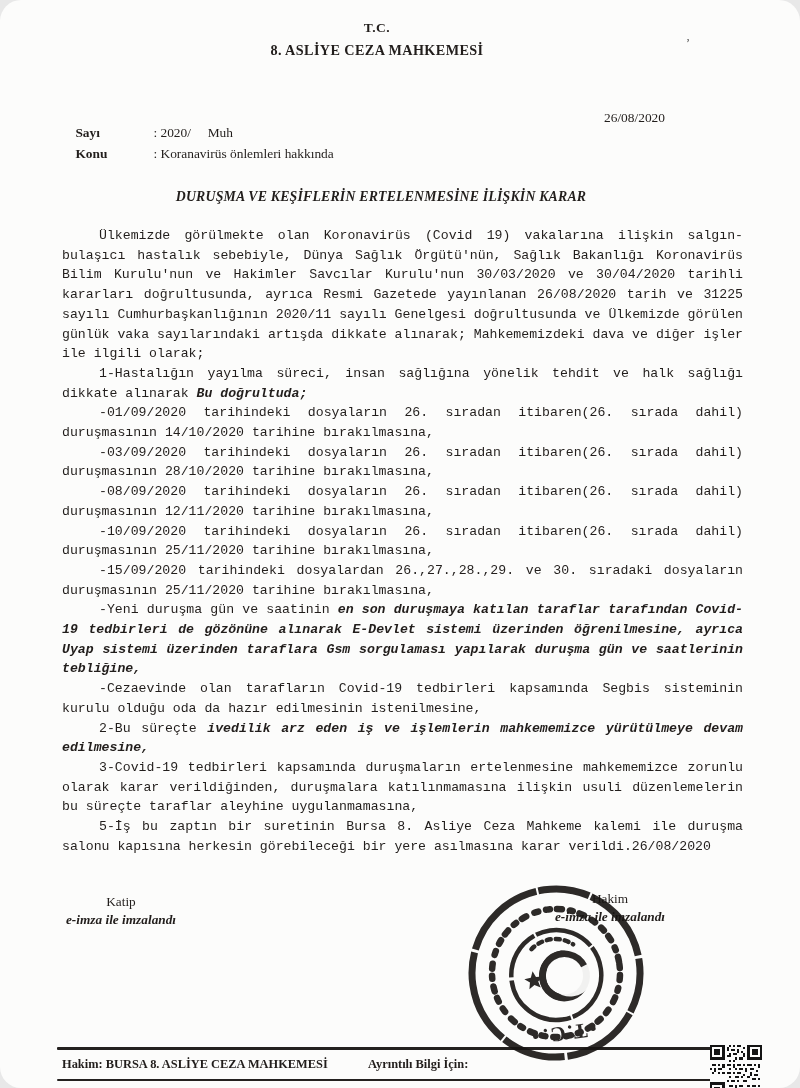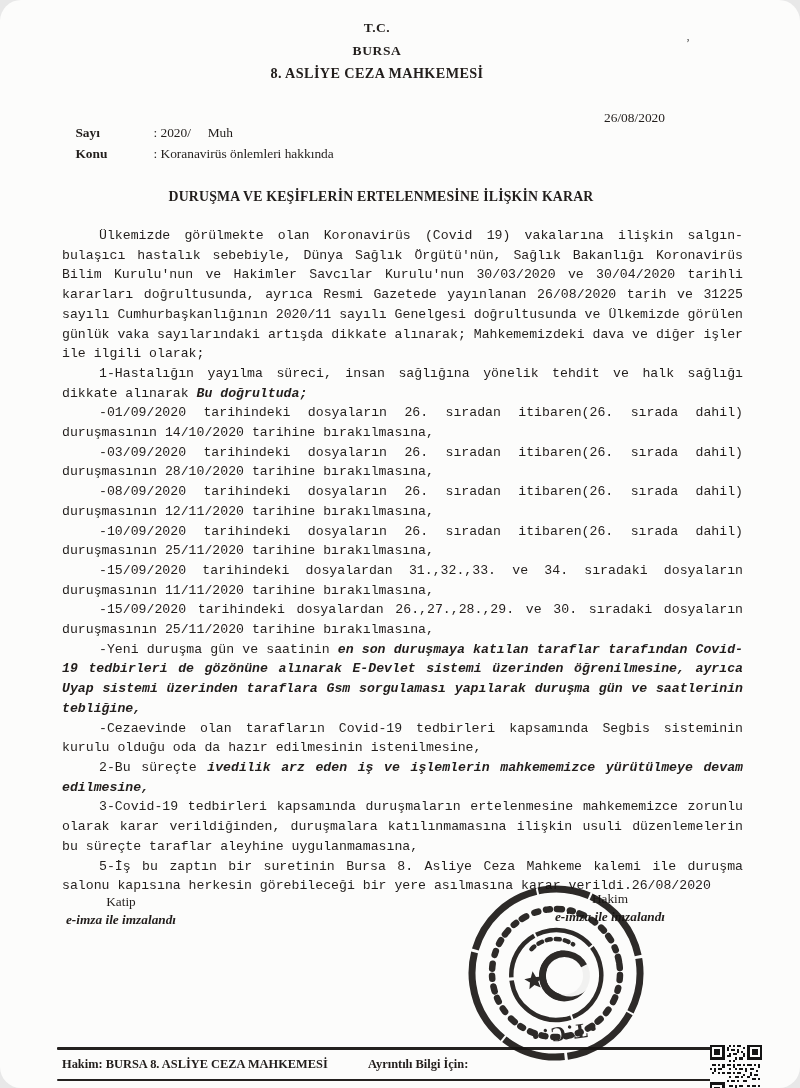--- a/index.html
+++ b/index.html
@@ -14,21 +14,21 @@
   .hdr{position:absolute;top:20px;left:0;width:754px;text-align:center;font-weight:bold;}
   .hdr-l1{font-size:13.5px;letter-spacing:.5px;}
   .hdr-l2{font-size:13.5px;margin-top:7px;letter-spacing:.6px;}
   .hdr-l3{font-size:14.2px;margin-top:6px;letter-spacing:.4px;}
   
   .meta-row{position:absolute;left:62px;font-size:13.4px;white-space:pre;}
   .meta-label{display:inline-block;width:78px;font-weight:bold;}
   .doc-date{position:absolute;left:604px;top:110px;font-size:13.4px;}
   
   .doc-title{position:absolute;top:189px;left:0;width:762px;text-align:center;
-    font-weight:bold;font-size:13.8px;letter-spacing:.2px;}
+    font-weight:bold;font-size:13.8px;letter-spacing:.2px;font-style:italic;}
   
   .doc-body{position:absolute;top:226px;left:62px;width:681px;
     font-size:13.2px;line-height:19.7px;text-align:justify;}
   .para{margin:0;text-indent:37px;font-family:Liberation Mono, monospace;}
   .bi{font-weight:bold;font-style:italic;}
   
   .sig{position:absolute;text-align:center;font-size:13.3px;line-height:18px;}
   .sig-katip{left:56px;top:893px;width:130px;}
   .sig-hakim{left:522px;top:890px;width:176px;}
   .sig-note{font-weight:bold;font-style:italic;white-space:nowrap;}
@@ -44,21 +44,20 @@
   .qr{position:absolute;left:710px;top:1045px;width:52px;height:52px;}
   .artifact{position:absolute;left:686px;top:36px;font-size:12px;color:#4a4a4a;}
 </style>
 </head>
 <body>
 
 <div class="page">
 
   <div class="hdr">
     <div class="hdr-l1">T.C.</div>
-    <div class="hdr-l2">BURSA</div>
     <div class="hdr-l3">8. ASLİYE CEZA MAHKEMESİ</div>
   </div>
 
   <span class="artifact">’</span>
 
   <div class="meta-row" style="top:109px;">
     <span class="meta-label">Sayı</span><span>: 2020/     Muh</span>
   </div>
   <div class="doc-date">26/08/2020</div>
   <div class="meta-row" style="top:130px;">
@@ -67,21 +66,20 @@
 
   <div class="doc-title">DURUŞMA VE KEŞİFLERİN ERTELENMESİNE İLİŞKİN KARAR</div>
 
   <div class="doc-body">
       <p class="para"><span>Ülkemizde görülmekte olan Koronavirüs (Covid 19) vakalarına ilişkin salgın-bulaşıcı hastalık sebebiyle, Dünya Sağlık Örgütü'nün, Sağlık Bakanlığı Koronavirüs Bilim Kurulu'nun ve Hakimler Savcılar Kurulu'nun 30/03/2020 ve 30/04/2020 tarihli kararları doğrultusunda, ayrıca Resmi Gazetede yayınlanan 26/08/2020 tarih ve 31225 sayılı Cumhurbaşkanlığının 2020/11 sayılı Genelgesi doğrultusunda ve Ülkemizde görülen günlük vaka sayılarındaki artışda dikkate alınarak; Mahkememizdeki dava ve diğer işler ile ilgili olarak;</span></p>
       <p class="para"><span>1-Hastalığın yayılma süreci, insan sağlığına yönelik tehdit ve halk sağlığı dikkate alınarak </span><span class="bi">Bu doğrultuda;</span></p>
       <p class="para"><span>-01/09/2020 tarihindeki dosyaların 26. sıradan itibaren(26. sırada dahil) duruşmasının 14/10/2020 tarihine bırakılmasına,</span></p>
       <p class="para"><span>-03/09/2020 tarihindeki dosyaların 26. sıradan itibaren(26. sırada dahil) duruşmasının 28/10/2020 tarihine bırakılmasına,</span></p>
       <p class="para"><span>-08/09/2020 tarihindeki dosyaların 26. sıradan itibaren(26. sırada dahil) duruşmasının 12/11/2020 tarihine bırakılmasına,</span></p>
       <p class="para"><span>-10/09/2020 tarihindeki dosyaların 26. sıradan itibaren(26. sırada dahil) duruşmasının 25/11/2020 tarihine bırakılmasına,</span></p>
-      <p class="para"><span>-15/09/2020 tarihindeki dosyalardan 31.,32.,33. ve 34. sıradaki dosyaların duruşmasının 11/11/2020 tarihine bırakılmasına,</span></p>
       <p class="para"><span>-15/09/2020 tarihindeki dosyalardan 26.,27.,28.,29. ve 30. sıradaki dosyaların duruşmasının 25/11/2020 tarihine bırakılmasına,</span></p>
       <p class="para"><span>-Yeni duruşma gün ve saatinin </span><span class="bi">en son duruşmaya katılan taraflar tarafından Covid-19 tedbirleri de gözönüne alınarak E-Devlet sistemi üzerinden öğrenilmesine, ayrıca Uyap sistemi üzerinden taraflara Gsm sorgulaması yapılarak duruşma gün ve saatlerinin tebliğine,</span></p>
       <p class="para"><span>-Cezaevinde olan tarafların Covid-19 tedbirleri kapsamında Segbis sisteminin kurulu olduğu oda da hazır edilmesinin istenilmesine,</span></p>
       <p class="para"><span>2-Bu süreçte </span><span class="bi">ivedilik arz eden iş ve işlemlerin mahkememizce yürütülmeye devam edilmesine,</span></p>
       <p class="para"><span>3-Covid-19 tedbirleri kapsamında duruşmaların ertelenmesine mahkememizce zorunlu olarak karar verildiğinden, duruşmalara katılınmamasına ilişkin usuli düzenlemelerin bu süreçte taraflar aleyhine uygulanmamasına,</span></p>
       <p class="para"><span>5-İş bu zaptın bir suretinin Bursa 8. Asliye Ceza Mahkeme kalemi ile duruşma salonu kapısına herkesin görebileceği bir yere asılmasına karar verildi.26/08/2020</span></p>
     </div>
 
   <div class="sig sig-katip">
     <div>Katip</div>

